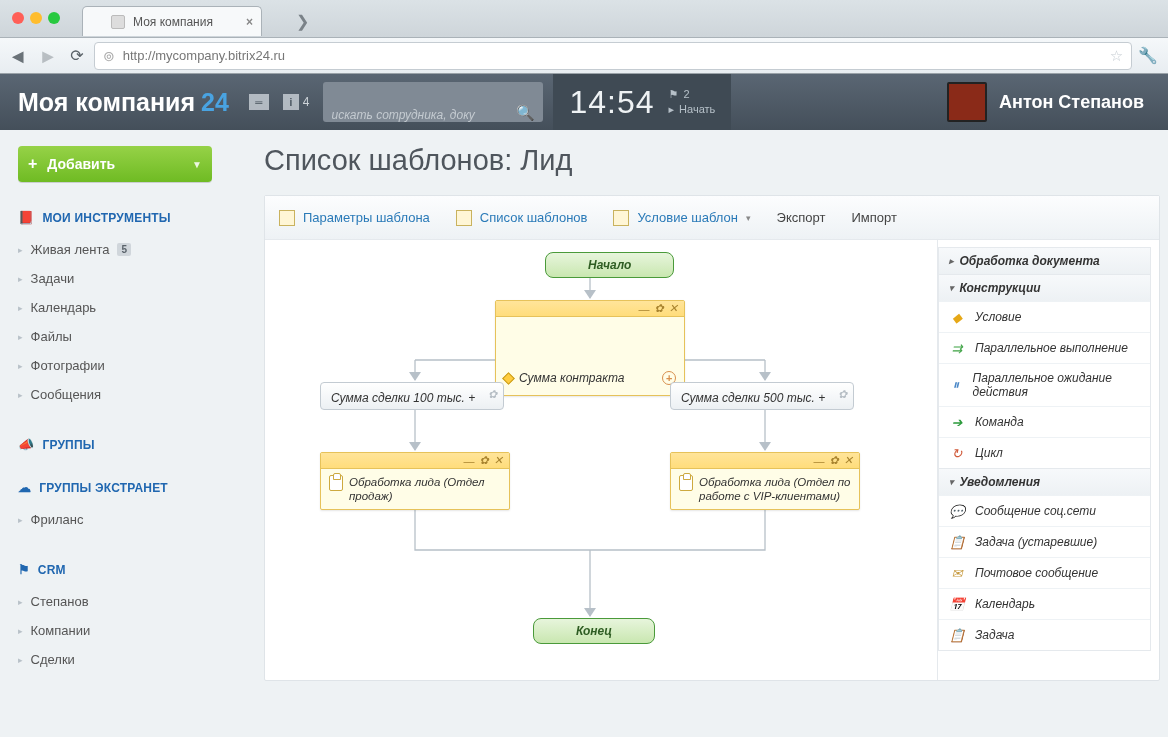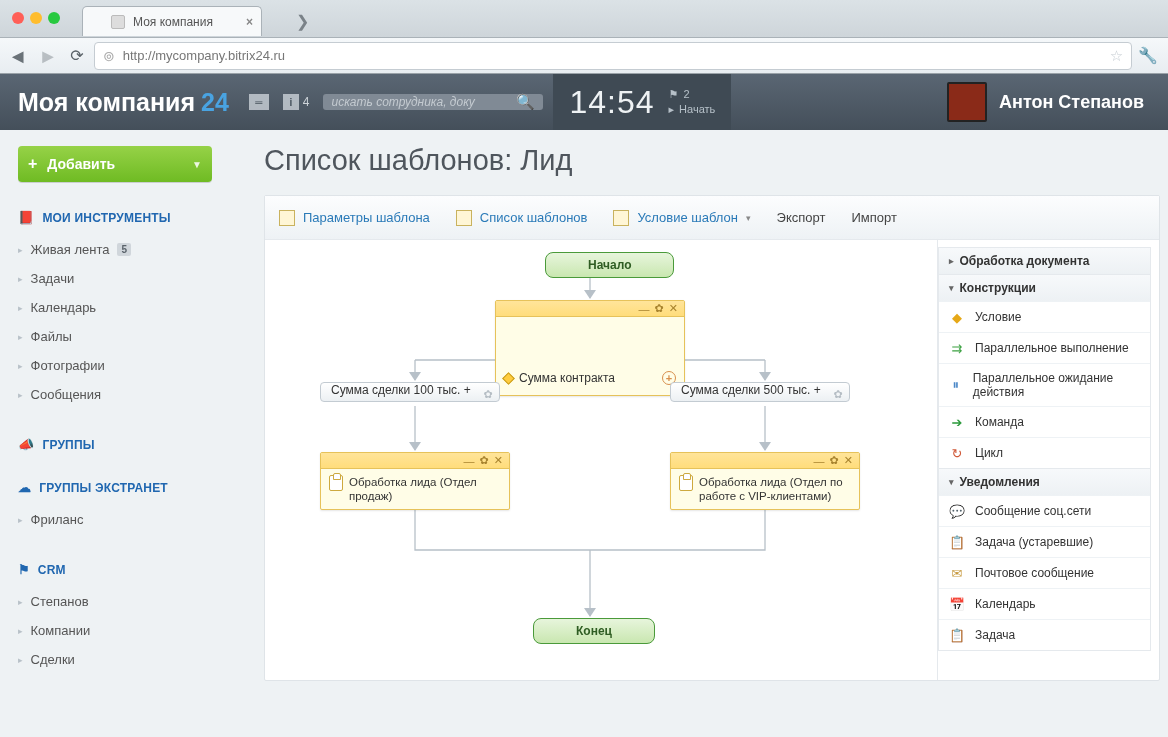--- a/index.html
+++ b/index.html
@@ -19,21 +19,21 @@
   .urlbar{flex:1;height:28px;background:#fff;border:1px solid #c5ccd2;border-radius:4px;display:flex;align-items:center;padding:0 8px;color:#777;font-size:13px;}
   .urlbar .globe{margin-right:8px;color:#aaa;font-size:14px;}
   .chrome-ext{color:#6a7278;font-size:16px;}
   
   .app-header{height:56px;background:linear-gradient(#5a6673,#444f5a);display:flex;align-items:center;padding-left:18px;color:#fff;}
   .logo-title{font-size:25px;font-weight:700;color:#fff;white-space:nowrap;display:flex;align-items:baseline;gap:6px;}
   .logo-title .num{color:#49a3e1;font-weight:700;}
   .hdr-icon-group{display:flex;align-items:center;gap:14px;margin-left:20px;}
   .hdr-icon{width:20px;height:16px;background:#c4cbd2;opacity:.85;display:flex;align-items:center;justify-content:center;color:#45505a;font-size:10px;font-weight:bold;position:relative;}
   .hdr-icon.info::after{content:"i";color:#45505a;font-weight:bold;}
-  .hdr-search{margin-left:14px;width:220px;height:16px;background:#808a95;border-radius:3px;display:flex;align-items:center;padding:0 8px;}
+  .hdr-search{margin-left:14px;width:220px;height:40px;background:#808a95;border-radius:3px;display:flex;align-items:flex-end;padding:0 8px;}
   .hdr-search input{flex:1;background:transparent;border:none;color:#dfe4e8;font-size:12px;outline:none;}
   .hdr-search input::placeholder{color:#c3cad0; font-style:italic;}
   .hdr-search .sicon{color:#4b555f;font-size:15px;font-weight:bold;}
   .clock-block{margin-left:10px;display:flex;align-items:center;background:#3f4a54;height:56px;padding:0 16px;}
   .clock{font-size:32px;font-weight:300;letter-spacing:1px;font-family:Arial,sans-serif;color:#eef2f4;}
   .clock-meta{margin-left:14px;font-size:11px;color:#b6c0c8;line-height:15px;}
   .clock-meta div{display:flex;align-items:center;gap:5px;}
   .user-block{margin-left:auto;display:flex;align-items:center;gap:12px;padding-right:24px;}
   .avatar{width:40px;height:40px;border:2px solid #222;background:#8a2a18;border-radius:2px;}
   .user-name{font-size:18px;font-weight:700;color:#fff;}
@@ -50,29 +50,29 @@
   .sb-item .badge{background:#d0d6db;color:#5a636b;font-size:10px;font-weight:700;padding:1px 4px;border-radius:2px;}
   
   .main{flex:1;padding:14px 8px 0 34px;}
   .page-title{font-size:29px;font-weight:400;color:#4f565d;margin-bottom:18px;}
   .content-card{background:#fff;border:1px solid #dfe4e8;border-radius:2px;}
   .toolbar{height:44px;border-bottom:1px solid #e5e9ed;background:linear-gradient(#fcfdfe,#eef2f5);display:flex;align-items:center;padding:0 14px;gap:26px;color:#2a7ab8;font-size:13px;}
   .toolbar .tb-item{display:flex;align-items:center;gap:8px;}
   .toolbar .tb-item.nolink{color:#444;justify-content:center;}
   .toolbar .tb-icn{width:16px;height:16px;border:1px solid #c9b25e;background:#fff6d6;position:relative;}
   .toolbar .dd{color:#888;font-size:9px;}
-  .workspace{display:flex;}
+  .workspace{display:flex;font-style:italic;}
   .canvas{flex:1;position:relative;height:440px;}
   
   .terminal{position:absolute;border:1px solid #4a9a3a;border-radius:8px;background:linear-gradient(#e7f5dc,#c9e7b0);color:#2f5d23;padding:5px 42px;font-size:12px;font-weight:700;}
   .branch{position:absolute;border:1px solid #e6c25a;border-radius:2px;background:#fffde7;box-shadow:0 1px 2px rgba(0,0,0,.1);width:190px;}
   .branch-hdr{height:16px;background:linear-gradient(#ffe49a,#ffdd7b);display:flex;align-items:center;justify-content:flex-end;gap:5px;padding:0 6px;border-bottom:1px solid #e6c25a;}
   .branch-hdr span{font-size:11px;color:#a8832e;cursor:pointer;}
   .branch-body{padding:10px 8px;font-size:12px;color:#333;display:flex;align-items:center;gap:6px;margin-top:44px;}
-  .cond-pill{position:absolute;border:1px solid #c3cbd2;background:linear-gradient(#fff,#ecf0f3);border-radius:4px;padding:0 28px 4px 10px;font-size:12px;color:#333;text-align:right;}
+  .cond-pill{position:absolute;border:1px solid #c3cbd2;background:linear-gradient(#fff,#ecf0f3);border-radius:4px;padding:8px 28px 4px 10px;font-size:12px;color:#333;text-align:right;}
   .cond-pill .gear{position:absolute;right:6px;top:5px;color:#b6bec5;font-size:11px;}
   .task-box{position:absolute;border:1px solid #e6c25a;border-radius:2px;background:#fffde7;box-shadow:0 1px 2px rgba(0,0,0,.1);width:190px;}
   .task-body{padding:6px 8px;font-size:11.5px;color:#333;display:flex;gap:6px;line-height:14px;}
   .clip-icn{width:14px;height:16px;background:#fff;border:1px solid #cda93f;border-radius:2px;position:relative;flex-shrink:0;}
   .clip-icn::before{content:"";position:absolute;top:-3px;left:3px;width:6px;height:5px;border:1px solid #cda93f;border-radius:2px 2px 0 0;background:#fff;}
   .add-circle{width:14px;height:14px;border:1px solid #d88f4d;border-radius:50%;color:#d88f4d;font-size:11px;font-weight:bold;display:flex;align-items:center;justify-content:center;margin-left:auto;}
   .diamond{width:9px;height:9px;background:#ffcc3f;transform:rotate(45deg);border:1px solid #c79a1a;}
   .arrowhead{position:absolute;width:0;height:0;border-left:6px solid transparent;border-right:6px solid transparent;border-top:9px solid #b7c0c8;}
   svg.connectors{position:absolute;left:0;top:0;width:100%;height:100%;pointer-events:none;}
   svg.connectors path{stroke:#b7c0c8;stroke-width:1.3;fill:none;}

